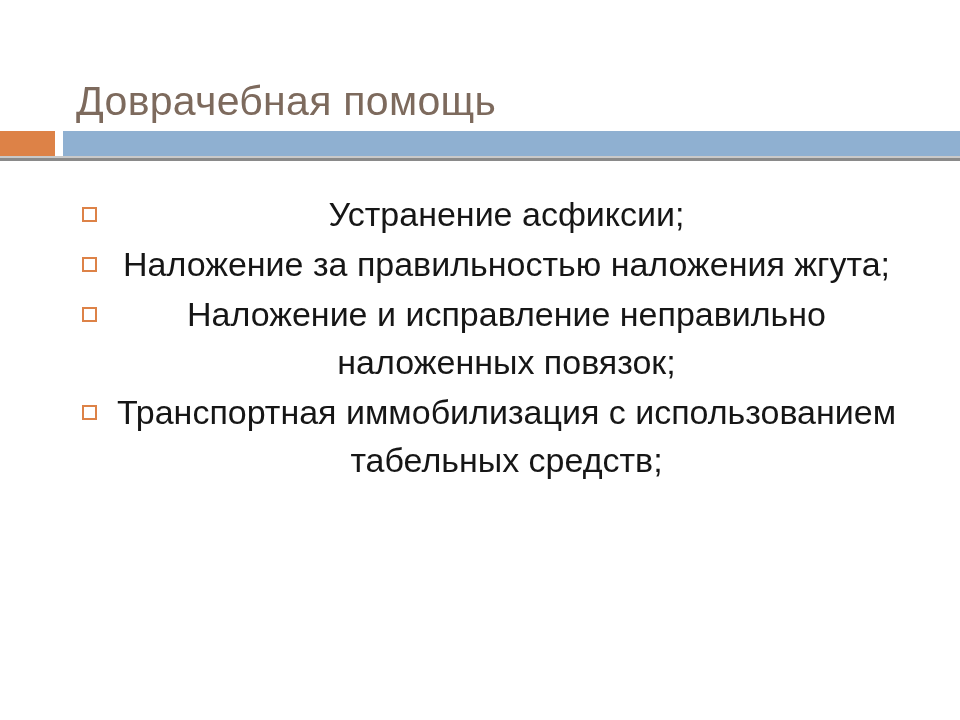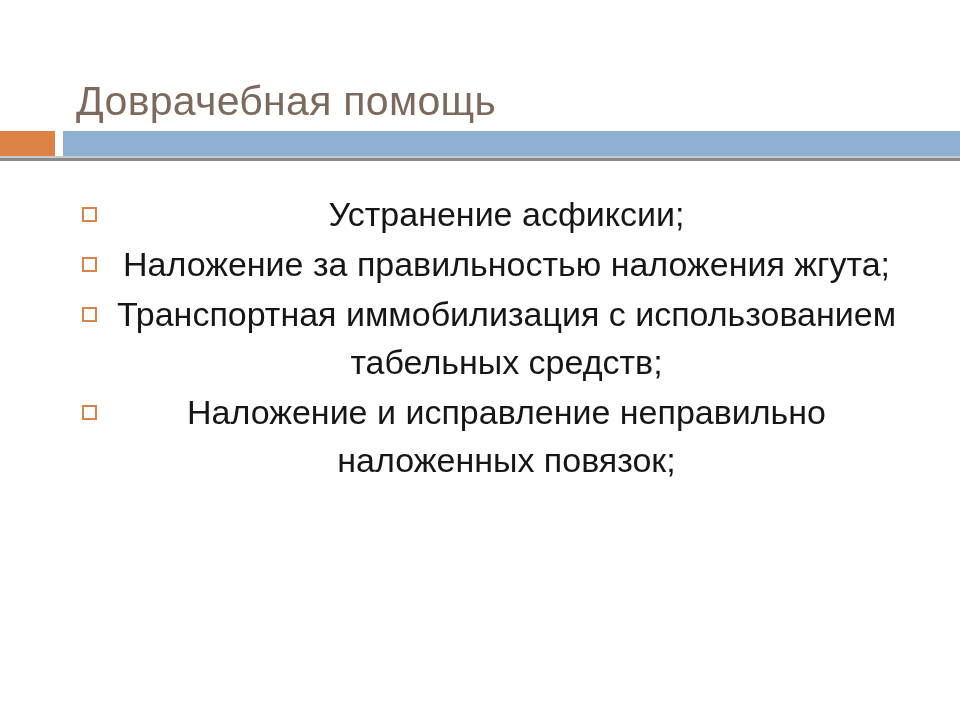--- a/index.html
+++ b/index.html
@@ -131,21 +131,21 @@
     <li class="bullet-item">
       <span class="bullet-marker"></span>
       <span class="bullet-text">Устранение асфиксии;</span>
     </li>
     <li class="bullet-item">
       <span class="bullet-marker"></span>
       <span class="bullet-text">Наложение за правильностью наложения жгута;</span>
     </li>
     <li class="bullet-item">
       <span class="bullet-marker"></span>
-      <span class="bullet-text">Транспортная иммобилизация с использованием табельных средств;</span>
+      <span class="bullet-text">Наложение и исправление неправильно наложенных повязок;</span>
     </li>
     <li class="bullet-item">
       <span class="bullet-marker"></span>
-      <span class="bullet-text">Наложение и исправление неправильно наложенных повязок;</span>
+      <span class="bullet-text">Транспортная иммобилизация с использованием табельных средств;</span>
     </li>
   </ul>
 
 </div>
 
 </body></html>

